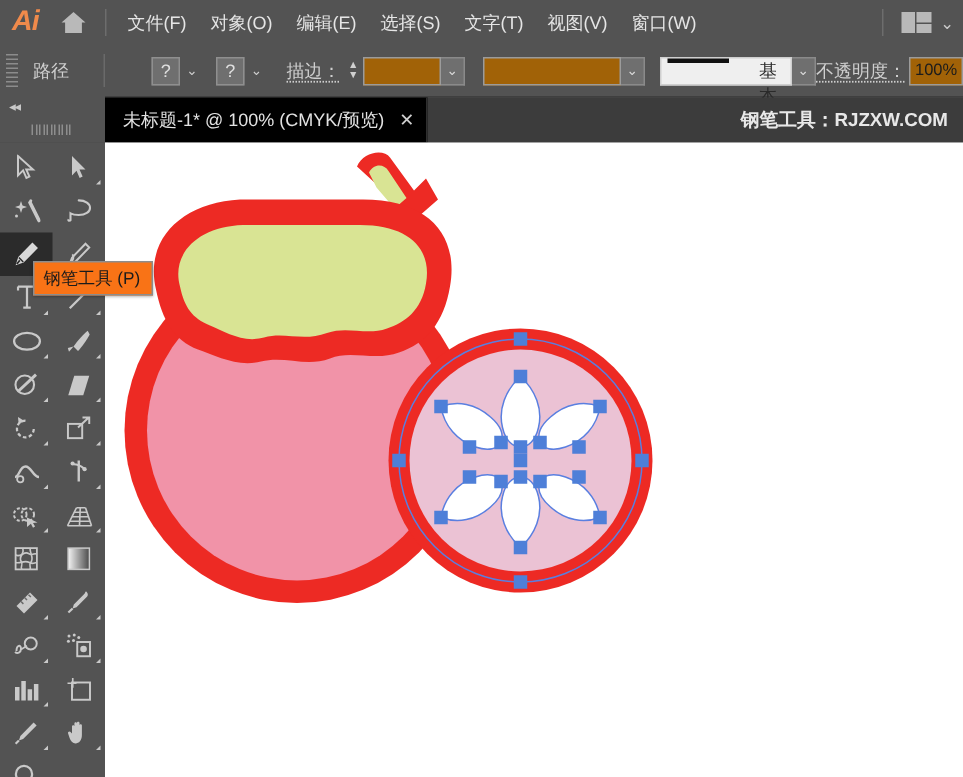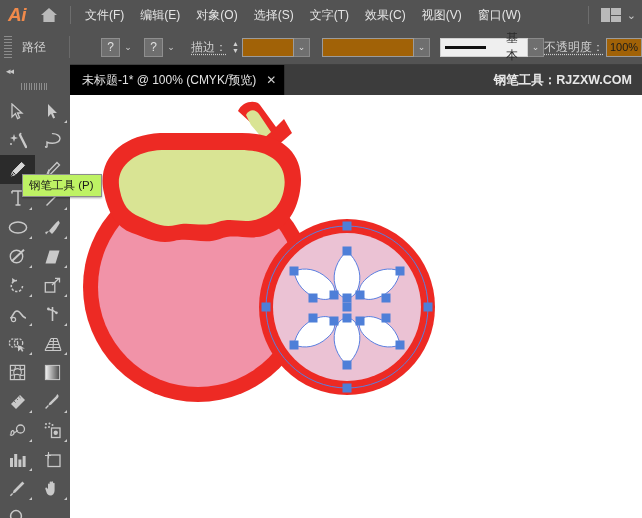--- a/index.html
+++ b/index.html
@@ -71,21 +71,21 @@
     height:19px; background:#a16207; border:1px solid #9b9b9b;
     display:flex; align-items:center; color:#1c1c1c; font-size:11px; padding:0 3px;
   }
   .field.white { background:#efefef; border-color:#cfcfcf; }
   .field-drop {
     width:16px; height:19px; background:#d8d8d8; border:1px solid #9b9b9b;
     border-left:none; display:flex; align-items:center; justify-content:center;
     color:#333; font-size:9px;
   }
   .field-drop.dark { background:#6f6f6f; border-color:#8a8a8a; color:#dcdcdc; }
-  .stroke-preview { display:flex; align-items:center; gap:20px; padding:0 4px; }
+  .stroke-preview { display:flex; align-items:flex-start; gap:20px; padding:0 4px; }
   .stroke-line { width:58px; height:3px; background:#111; }
   .stroke-name { color:#2a2a2a; font-size:12px; }
   .opacity-field { width:36px; }
 
   
   .tabbar {
     position:absolute; left:0; top:65px; width:642px; height:30px;
     background:#3c3c3c;
   }
   .doc-tab {
@@ -137,46 +137,45 @@
   
   .canvas {
     position:absolute; left:70px; top:95px; width:572px; height:423px;
     background:#ffffff; overflow:hidden;
   }
   .canvas-edge-l { position:absolute; left:70px; top:95px; width:2px; height:423px; background:#3f3f3f; }
 
   
   .tooltip {
     position:absolute; left:22px; top:174px;
-    background:#bef264; border:1px solid #8d8d8d;
+    background:#f97316; border:1px solid #8d8d8d;
     color:#1b1b1b; font-size:11.5px;
     padding:3px 7px 3px 6px; white-space:nowrap;
     box-shadow:0 1px 2px rgba(0,0,0,.35); z-index:40;
   }
 </style>
 </head>
 <body>
 
 <div id="app">
 
   <div class="menubar">
     <div class="ai-logo">Ai</div>
     <div class="home-icon">
       <svg width="18" height="16" viewBox="0 0 18 16">
         <path d="M9 1 L1 8 L3.4 8 L3.4 15 L14.6 15 L14.6 8 L17 8 Z" fill="#b9b9b9"></path>
       </svg>
     </div>
     <div class="menu-sep"></div>
     <div class="menu-items">
       <div class="menu-item">文件(F)</div>
+      <div class="menu-item">对象(O)</div>
       <div class="menu-item">编辑(E)</div>
-      <div class="menu-item">对象(O)</div>
       <div class="menu-item">选择(S)</div>
       <div class="menu-item">文字(T)</div>
-      <div class="menu-item">效果(C)</div>
       <div class="menu-item">视图(V)</div>
       <div class="menu-item">窗口(W)</div>
     </div>
     <div class="ws-switch">
       <div class="menu-sep"></div>
       <div class="ws-grid">
         <i class="l"></i>
         <span class="r">
             <i></i>
             <i></i>

